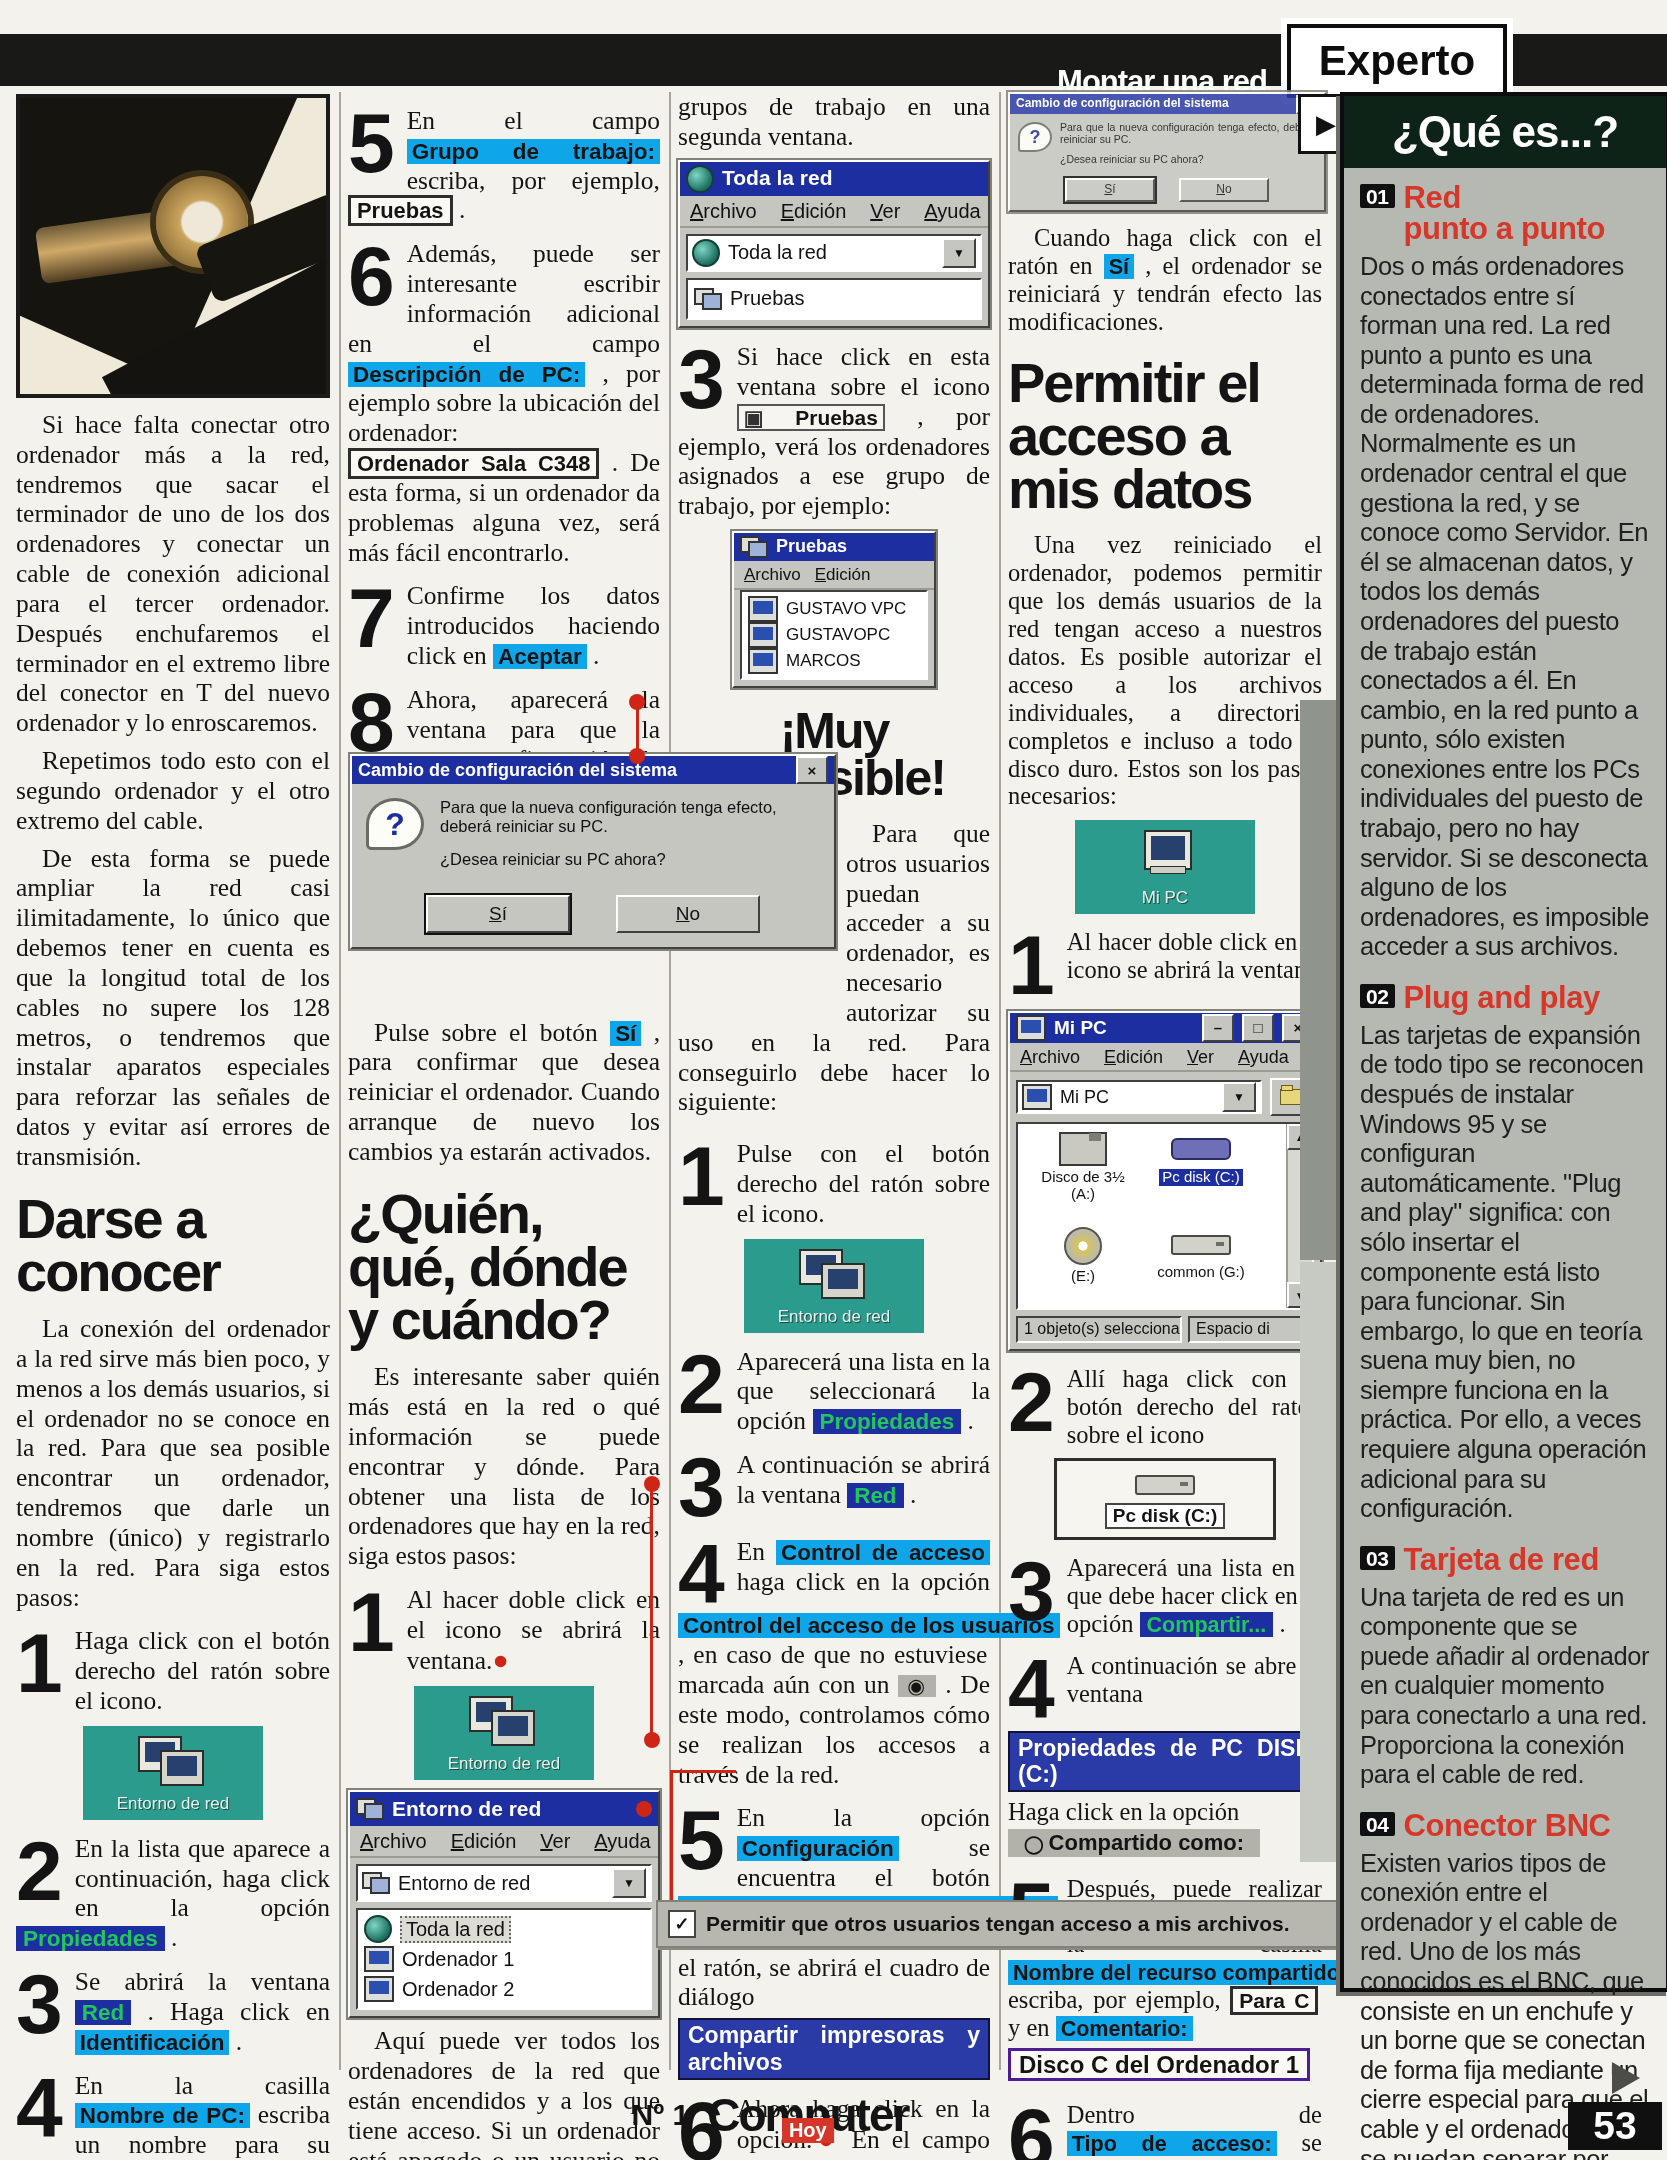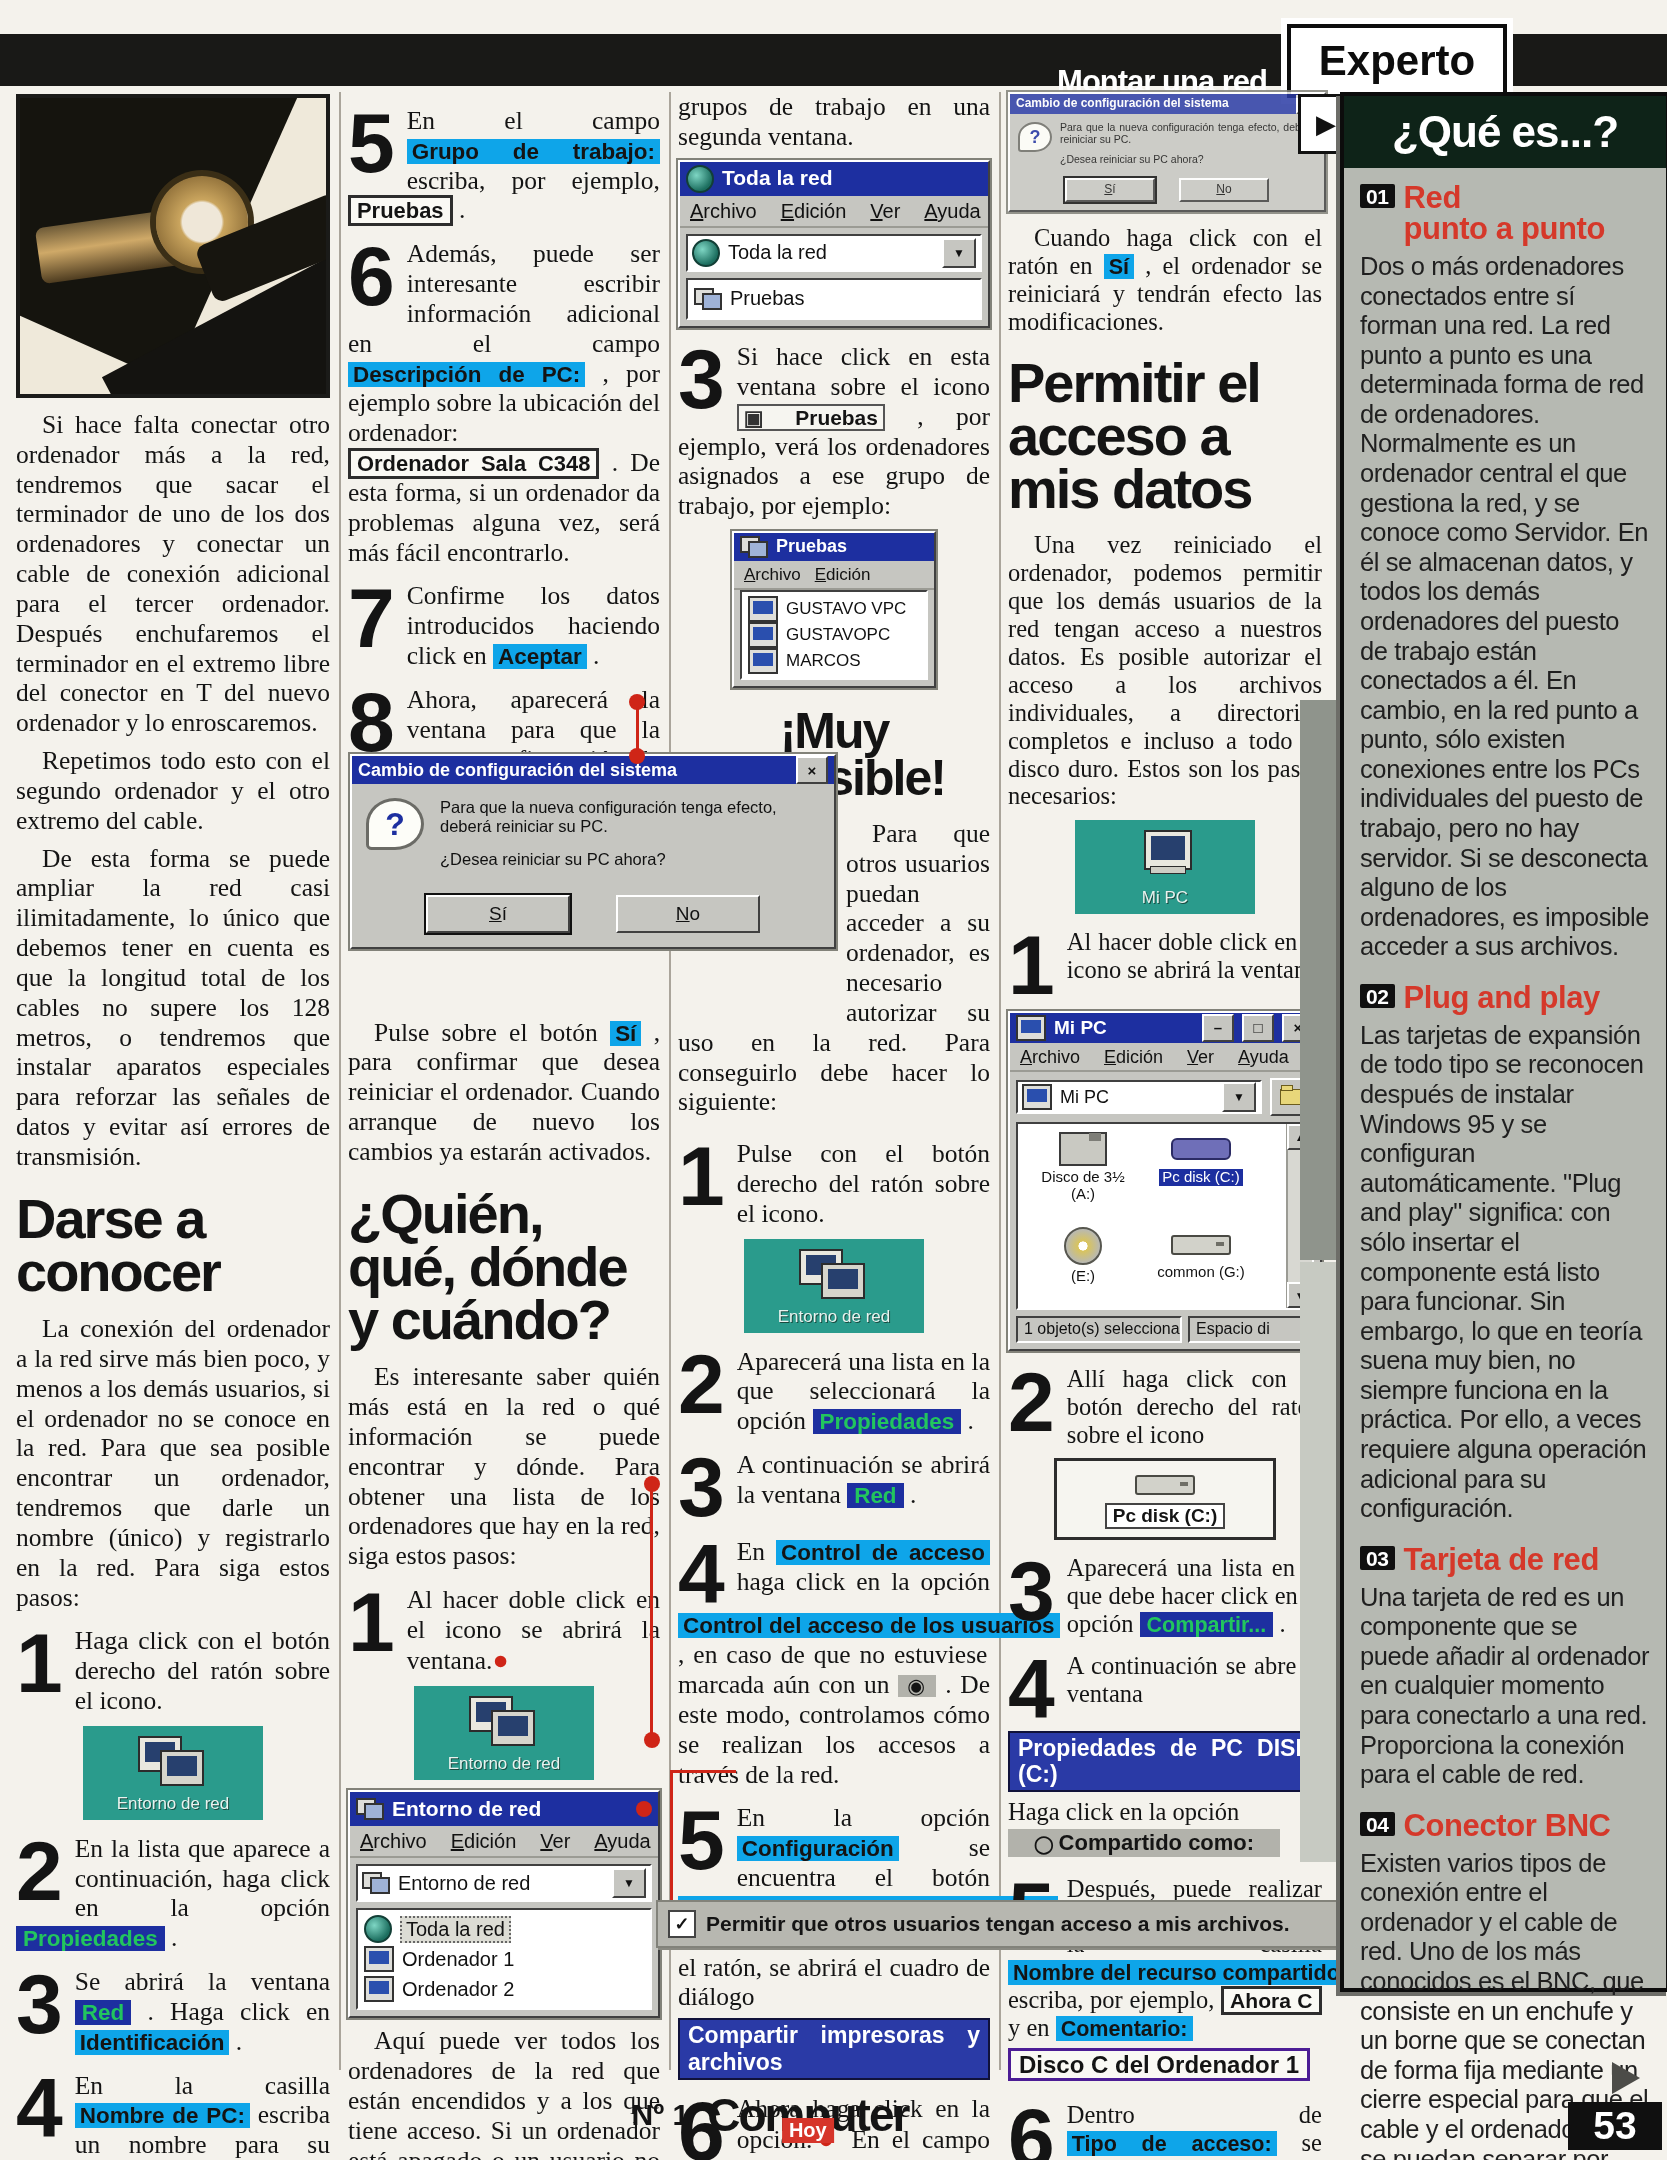--- a/index.html
+++ b/index.html
@@ -36,21 +36,21 @@
   .seg-box{border:3px solid #2d2d2d;background:#faf9f4;font-family:"Liberation Sans",sans-serif;
         font-weight:bold;font-size:.86em;padding:0 6px;white-space:nowrap;}
   .seg-eyebox{background:#b2b2ab;padding:0 9px;font-size:.8em;}
   .seg-reddot{color:#cf2517;font-size:1.05em;}
   .seg-chipgroup{border:2px solid #555;background:#f6f5f0;font-family:"Liberation Sans",sans-serif;
         font-weight:bold;font-size:.82em;padding:0 5px;white-space:nowrap;}
   .seg-chipgroup::before{content:"▣ ";color:#333;}
   .blubanner{display:block;background:#2a3aa6;color:#fff;border:2px solid #10123a;
         font-family:"Liberation Sans",sans-serif;font-weight:bold;font-size:23px;padding:2px 8px;margin:6px 0;}
   .radioline{display:inline-block;background:#b2b2ab;font-family:"Liberation Sans",sans-serif;font-weight:bold;
-        font-size:22px;padding:1px 26px;margin:4px 0;}
+        font-size:22px;padding:1px 16px;margin:4px 0;}
   .radioline::before{content:"◯ ";font-size:.8em;}
   .boxline{display:inline-block;border:3px solid #4c1d95;background:#faf9f4;font-family:"Liberation Sans",sans-serif;
         font-weight:bold;font-size:24px;padding:0 8px;margin:6px 0;}
   
   .tealicon{width:172px;margin:10px auto;background:#2a9b8c;padding:10px 4px 6px;display:flex;
         flex-direction:column;align-items:center;gap:6px;}
   .tealicon .tlabel{color:#e8f3ef;font-family:"Liberation Sans",sans-serif;font-size:17px;text-shadow:1px 1px 0 #19493f;}
   .pcpair{position:relative;width:70px;height:52px;}
   .mpc{position:absolute;width:40px;height:32px;background:#e9e8df;border:2px solid #2c2c2c;}
   .mpc::after{content:"";position:absolute;left:5px;top:4px;right:5px;bottom:8px;background:#27406e;}
@@ -513,21 +513,21 @@
     </div>
     <div class="step">
       <span class="num">4</span>
       <span><span>A continuación se abre la ventana</span></span><div class="gap"></div>
       <span class="blubanner">Propiedades de PC DISK (C:)</span>
       <span>Haga click en la opción</span><br>
       <span class="radioline">Compartido como:</span>
     </div>
     <div class="step">
       <span class="num">5</span>
-      <span><span>Después, puede realizar los ajustes deseados. En la casilla </span><span class="seg-hlgray">Nombre del recurso compartido:</span><span> escriba, por ejemplo, </span><span class="seg-box">Ahora C</span><span> y en </span><span class="seg-hlgray">Comentario:</span></span><div class="gap"></div>
+      <span><span>Después, puede realizar los ajustes deseados. En la casilla </span><span class="seg-hlgray">Nombre del recurso compartido:</span><span> escriba, por ejemplo, </span><span class="seg-box">Para C</span><span> y en </span><span class="seg-hlgray">Comentario:</span></span><div class="gap"></div>
       <span class="boxline">Disco C del Ordenador 1</span>
     </div>
     <div class="step">
       <span class="num">6</span>
       <span><span>Dentro de </span><span class="seg-hlgray">Tipo de acceso:</span><span> se puede elegir entre </span></span><div class="gap"></div>
     </div>
   </div>
 
   <div class="w95 dlg">
     <div class="tb">

